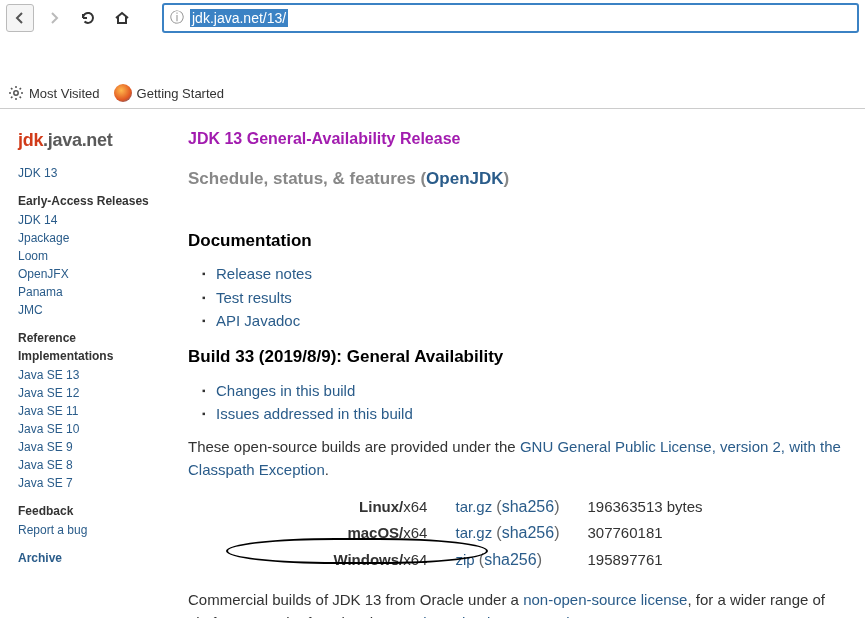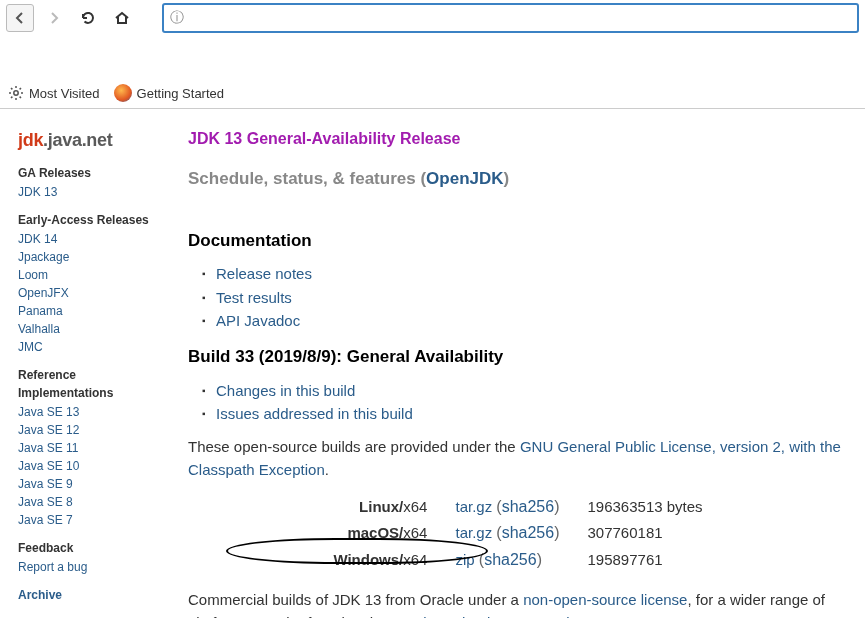--- a/index.html
+++ b/index.html
@@ -67,20 +67,21 @@
           <path d="M4 9a5 5 0 1 1 1.5 3.5M4 9V5M4 9h4" stroke="#333"></path>
         </svg>
     </div>
     <div class="nav-btn no-border">
       <svg width="18" height="18" viewBox="0 0 18 18">
           <path d="M3 9l6-5 6 5M5 8v6h8V8" stroke="#333"></path>
         </svg>
     </div>
     <div class="url-bar">
       <span class="info-icon">ⓘ</span>
+      <span class="url-text"><span class="selected">jdk.java.net/13/</span></span>
     </div>
   </div>
   <div class="bookmarks-bar">
     <div class="bookmark-item">
       <svg class="gear-svg" viewBox="0 0 16 16">
           <circle cx="8" cy="8" r="2.2" fill="none" stroke="#555" stroke-width="1.5"></circle>
           <path d="M8 1v2M8 13v2M1 8h2M13 8h2M3 3l1.4 1.4M11.6 11.6L13 13M13 3l-1.4 1.4M4.4 11.6L3 13" stroke="#555" stroke-width="1.5"></path>
         </svg>
       <span>Most Visited</span>
     </div>
@@ -90,29 +91,27 @@
     </div>
   </div>
 </div>
 
 <div class="page">
   <div class="sidebar">
     <div class="sidebar-logo">
       <span class="jdk">jdk</span><span class="rest">.java.net</span>
     </div>
     <div id="sidebar-sections">
-        <div class="sidebar-heading">GA Releases</div>
         <a href="#">JDK 13</a>
         <div class="sidebar-heading">Early-Access Releases</div>
         <a href="#">JDK 14</a>
         <a href="#">Jpackage</a>
         <a href="#">Loom</a>
         <a href="#">OpenJFX</a>
         <a href="#">Panama</a>
-        <a href="#">Valhalla</a>
         <a href="#">JMC</a>
         <div class="sidebar-heading">Reference Implementations</div>
         <a href="#">Java SE 13</a>
         <a href="#">Java SE 12</a>
         <a href="#">Java SE 11</a>
         <a href="#">Java SE 10</a>
         <a href="#">Java SE 9</a>
         <a href="#">Java SE 8</a>
         <a href="#">Java SE 7</a>
         <div class="sidebar-heading">Feedback</div>

